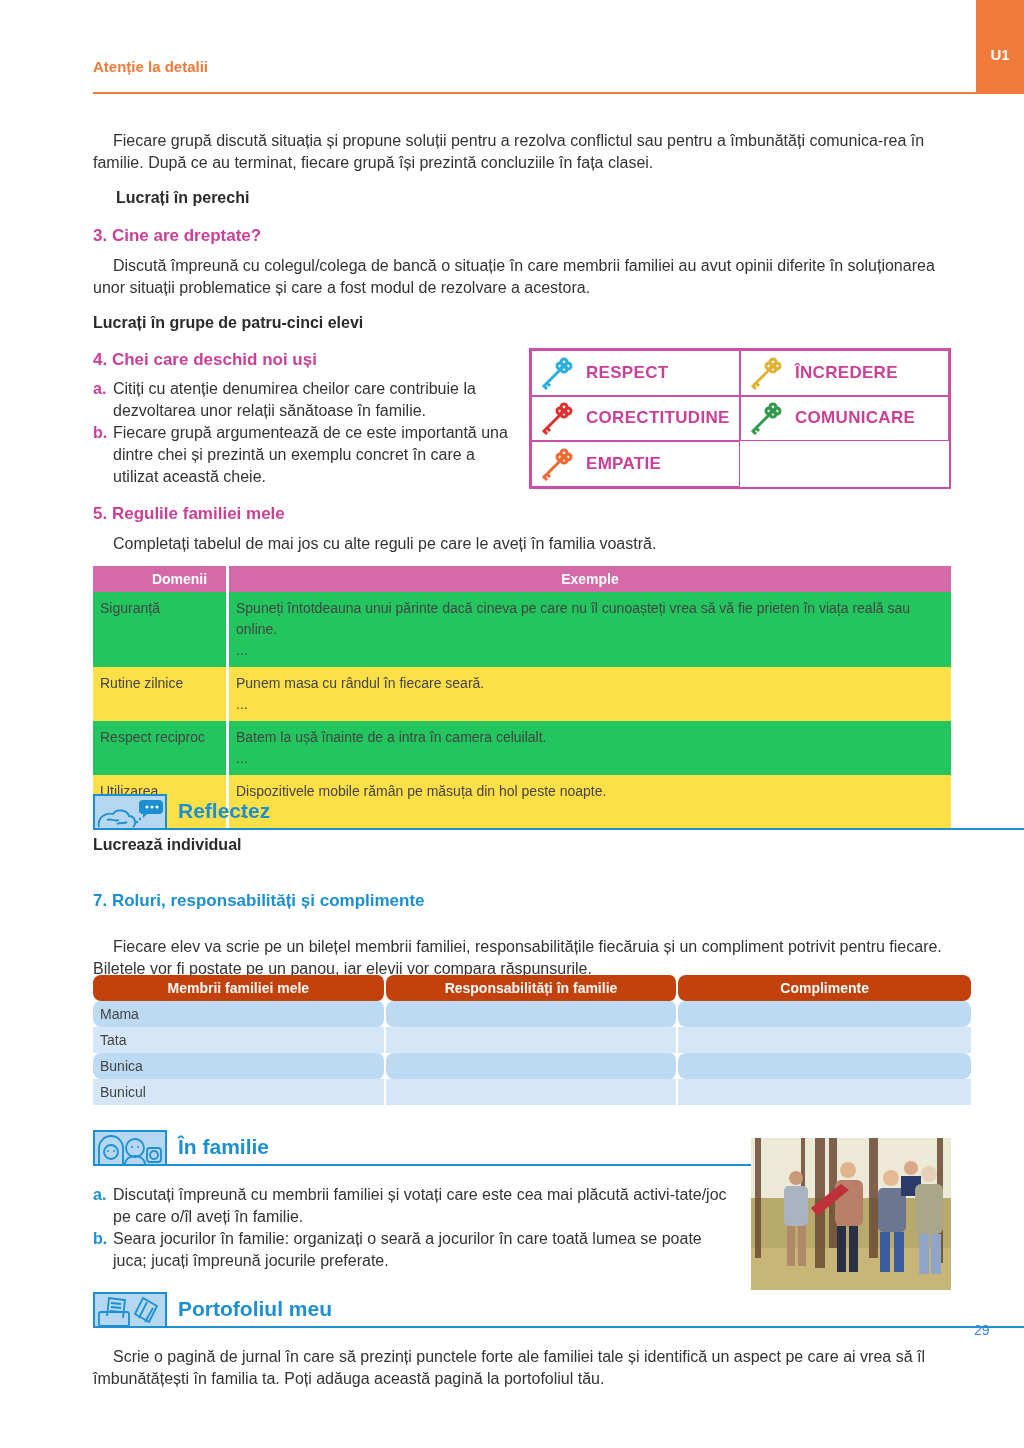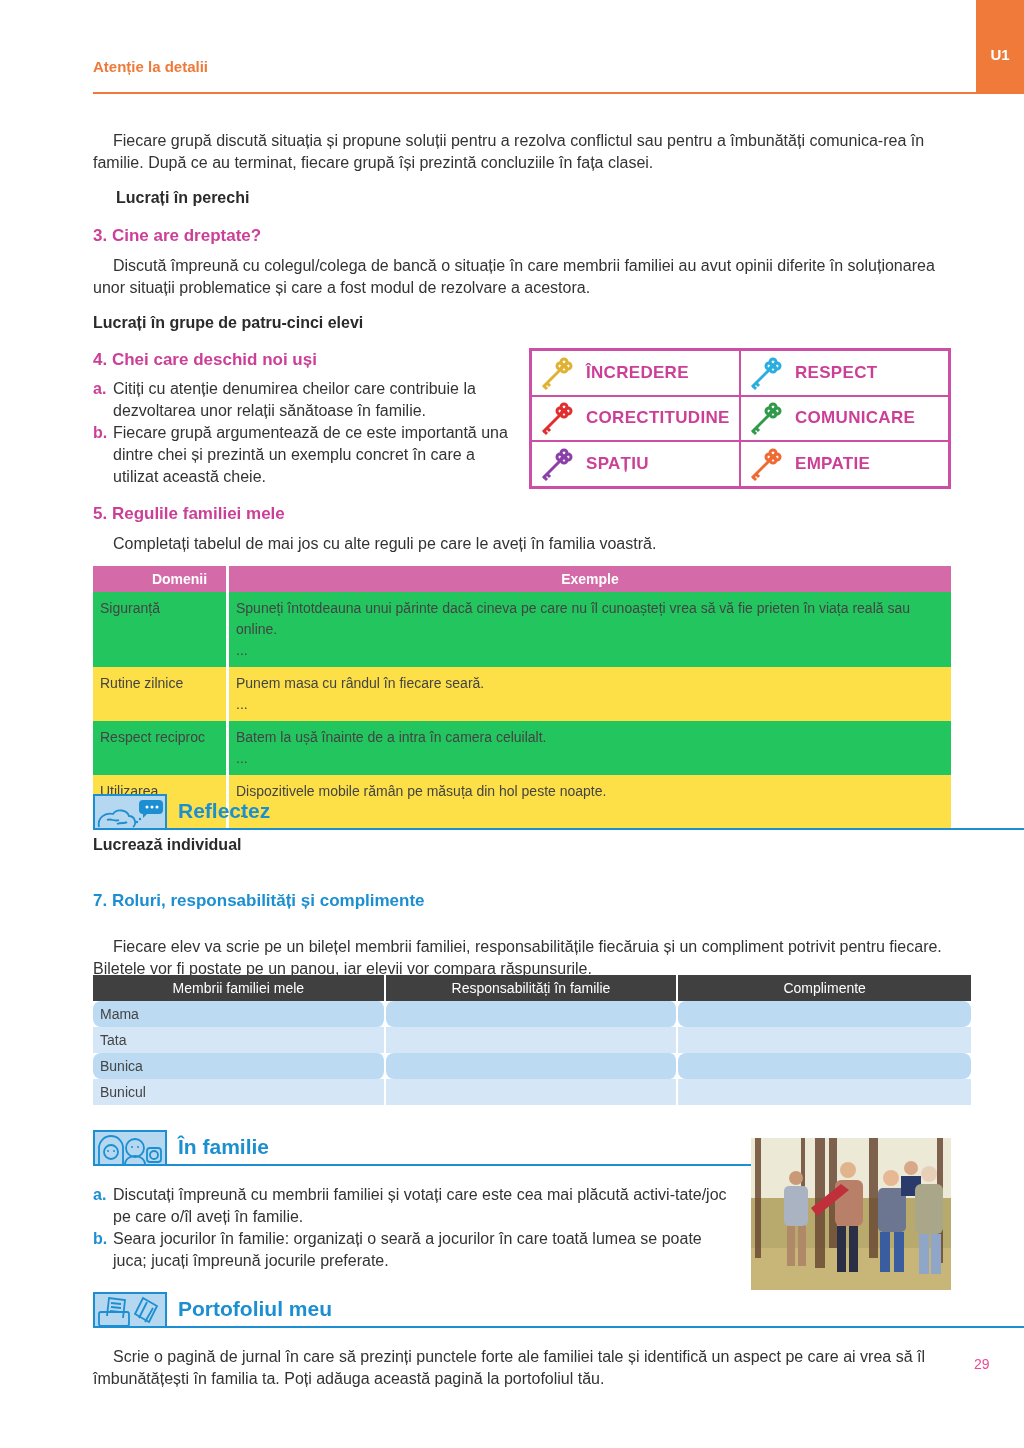--- a/index.html
+++ b/index.html
@@ -24,28 +24,28 @@
   .rules-table th { background: #d46aa8; color: #fff; font-weight: bold; height: 26px; font-size: 14px; }
   .rules-table th.c1 { width: 136px; border-right: 3px solid #fff; padding-left: 40px; }
   .rules-table td { vertical-align: top; padding: 6px 7px; height: 44px; line-height: 21px; color: #444; }
   .rules-table td.c1 { border-right: 3px solid #fff; }
   .rules-table tr.odd td { background: #22c55e; }
   .rules-table tr.even td { background: #fde047; }
   .sec-head { position: absolute; left: 93px; width: 986px; height: 36px; border-bottom: 2px solid #1b8fd1; }
   .sec-head .icon-box { position: absolute; left: 0; top: 0; width: 74px; height: 34px; background: #b6d7f0; border: 2px solid #1b8fd1; border-bottom: none; }
   .sec-head .title { position: absolute; left: 85px; top: 5px; font-size: 21px; font-weight: bold; color: #1b8fd1; }
   .fam-table { position: absolute; left: 93px; top: 975px; width: 878px; font-size: 14px; }
-  .fam-table th { background: #404040; color: #fff; font-weight: normal; height: 26px; border-right: 2px solid #fff; width: 33.3%; }
+  .fam-table th { background: #c2410c; color: #fff; font-weight: bold; height: 26px; border-right: 2px solid #fff; width: 33.3%; border-radius: 8px; }
   .fam-table th:last-child { border-right: none; }
   .fam-table td { height: 26px; padding: 0 7px; border-right: 2px solid #fff; color: #444; }
   .fam-table td:last-child { border-right: none; }
   .fam-table tr.odd td { background: #bcdaf2; border-radius: 8px; }
   .fam-table tr.even td { background: #d5e7f7; }
   .photo { position: absolute; left: 751px; top: 1138px; width: 200px; height: 152px; overflow: hidden; background: linear-gradient(180deg, #e8e4d0 0%, #c7c8a6 35%, #a79c6c 70%, #c9b77a 100%); }
-  .page-num { position: absolute; left: 974px; top: 1356px; font-size: 14px; color: #ec4899; }
+  .page-num { position: absolute; left: 974px; top: 1322px; font-size: 14px; color: #3b82f6; }
 </style>
 </head>
 <body>
 
 <div class="header-title">Atenție la detalii</div>
 <div class="header-line"></div>
 <div class="unit-tab">
     <span>U1</span>
   </div>
 
@@ -64,48 +64,48 @@
   </div>
   <div class="list-item">
     <span class="letter" style="color:#cc3f97;">b.</span>
     <span>Fiecare grupă argumentează de ce este importantă una dintre chei și prezintă un exemplu concret în care a utilizat această cheie.</span>
   </div>
 </div>
 
 <div class="keys-grid">
   <div class="key-cell">
     <svg viewBox="0 0 36 36">
+        <g fill="none" stroke="#2aaee0" stroke-width="3">
+          <circle cx="26" cy="7" r="3"></circle>
+          <circle cx="30" cy="11" r="3"></circle>
+          <circle cx="22" cy="11" r="3"></circle>
+          <circle cx="26" cy="14" r="3"></circle>
+          <line x1="22" y1="15" x2="5" y2="32"></line>
+          <line x1="9" y1="28" x2="12" y2="31"></line>
+          <line x1="6" y1="31" x2="9" y2="34"></line>
+        </g>
+      </svg>
+    <span>RESPECT</span>
+  </div>
+  <div class="key-cell">
+    <svg viewBox="0 0 36 36">
         <g fill="none" stroke="#e0b234" stroke-width="3">
           <circle cx="26" cy="7" r="3"></circle>
           <circle cx="30" cy="11" r="3"></circle>
           <circle cx="22" cy="11" r="3"></circle>
           <circle cx="26" cy="14" r="3"></circle>
           <line x1="22" y1="15" x2="5" y2="32"></line>
           <line x1="9" y1="28" x2="12" y2="31"></line>
           <line x1="6" y1="31" x2="9" y2="34"></line>
         </g>
       </svg>
     <span>ÎNCREDERE</span>
   </div>
   <div class="key-cell">
     <svg viewBox="0 0 36 36">
-        <g fill="none" stroke="#2aaee0" stroke-width="3">
-          <circle cx="26" cy="7" r="3"></circle>
-          <circle cx="30" cy="11" r="3"></circle>
-          <circle cx="22" cy="11" r="3"></circle>
-          <circle cx="26" cy="14" r="3"></circle>
-          <line x1="22" y1="15" x2="5" y2="32"></line>
-          <line x1="9" y1="28" x2="12" y2="31"></line>
-          <line x1="6" y1="31" x2="9" y2="34"></line>
-        </g>
-      </svg>
-    <span>RESPECT</span>
-  </div>
-  <div class="key-cell">
-    <svg viewBox="0 0 36 36">
         <g fill="none" stroke="#e02f2f" stroke-width="3">
           <circle cx="26" cy="7" r="3"></circle>
           <circle cx="30" cy="11" r="3"></circle>
           <circle cx="22" cy="11" r="3"></circle>
           <circle cx="26" cy="14" r="3"></circle>
           <line x1="22" y1="15" x2="5" y2="32"></line>
           <line x1="9" y1="28" x2="12" y2="31"></line>
           <line x1="6" y1="31" x2="9" y2="34"></line>
         </g>
       </svg>
@@ -117,34 +117,20 @@
           <circle cx="26" cy="7" r="3"></circle>
           <circle cx="30" cy="11" r="3"></circle>
           <circle cx="22" cy="11" r="3"></circle>
           <circle cx="26" cy="14" r="3"></circle>
           <line x1="22" y1="15" x2="5" y2="32"></line>
           <line x1="9" y1="28" x2="12" y2="31"></line>
           <line x1="6" y1="31" x2="9" y2="34"></line>
         </g>
       </svg>
     <span>COMUNICARE</span>
-  </div>
-  <div class="key-cell">
-    <svg viewBox="0 0 36 36">
-        <g fill="none" stroke="#8b3fa8" stroke-width="3">
-          <circle cx="26" cy="7" r="3"></circle>
-          <circle cx="30" cy="11" r="3"></circle>
-          <circle cx="22" cy="11" r="3"></circle>
-          <circle cx="26" cy="14" r="3"></circle>
-          <line x1="22" y1="15" x2="5" y2="32"></line>
-          <line x1="9" y1="28" x2="12" y2="31"></line>
-          <line x1="6" y1="31" x2="9" y2="34"></line>
-        </g>
-      </svg>
-    <span>SPAȚIU</span>
   </div>
   <div class="key-cell">
     <svg viewBox="0 0 36 36">
         <g fill="none" stroke="#ee6a30" stroke-width="3">
           <circle cx="26" cy="7" r="3"></circle>
           <circle cx="30" cy="11" r="3"></circle>
           <circle cx="22" cy="11" r="3"></circle>
           <circle cx="26" cy="14" r="3"></circle>
           <line x1="22" y1="15" x2="5" y2="32"></line>
           <line x1="9" y1="28" x2="12" y2="31"></line>

